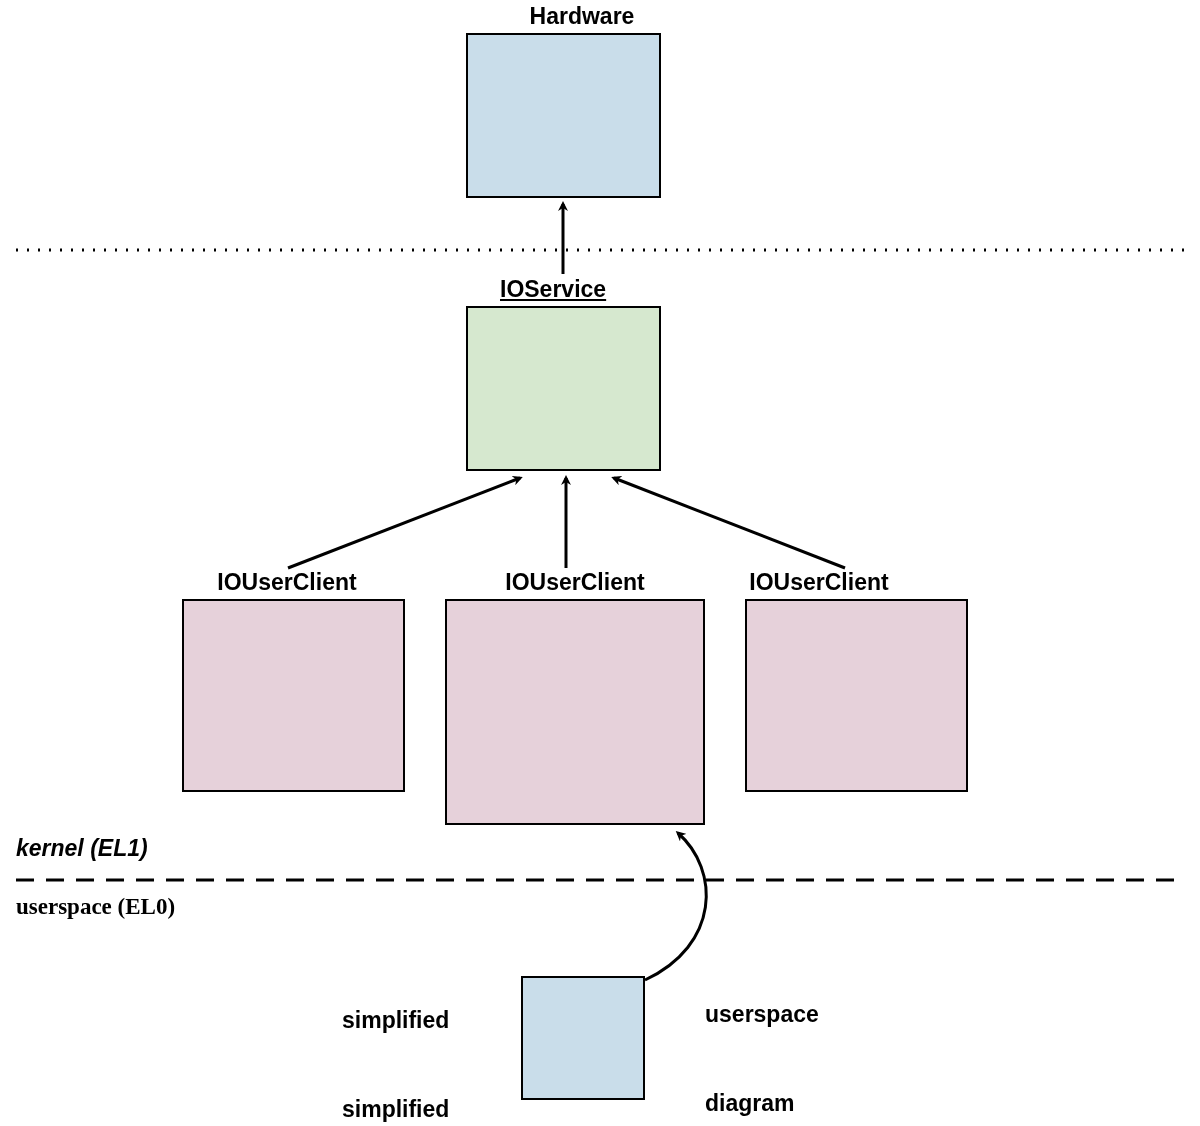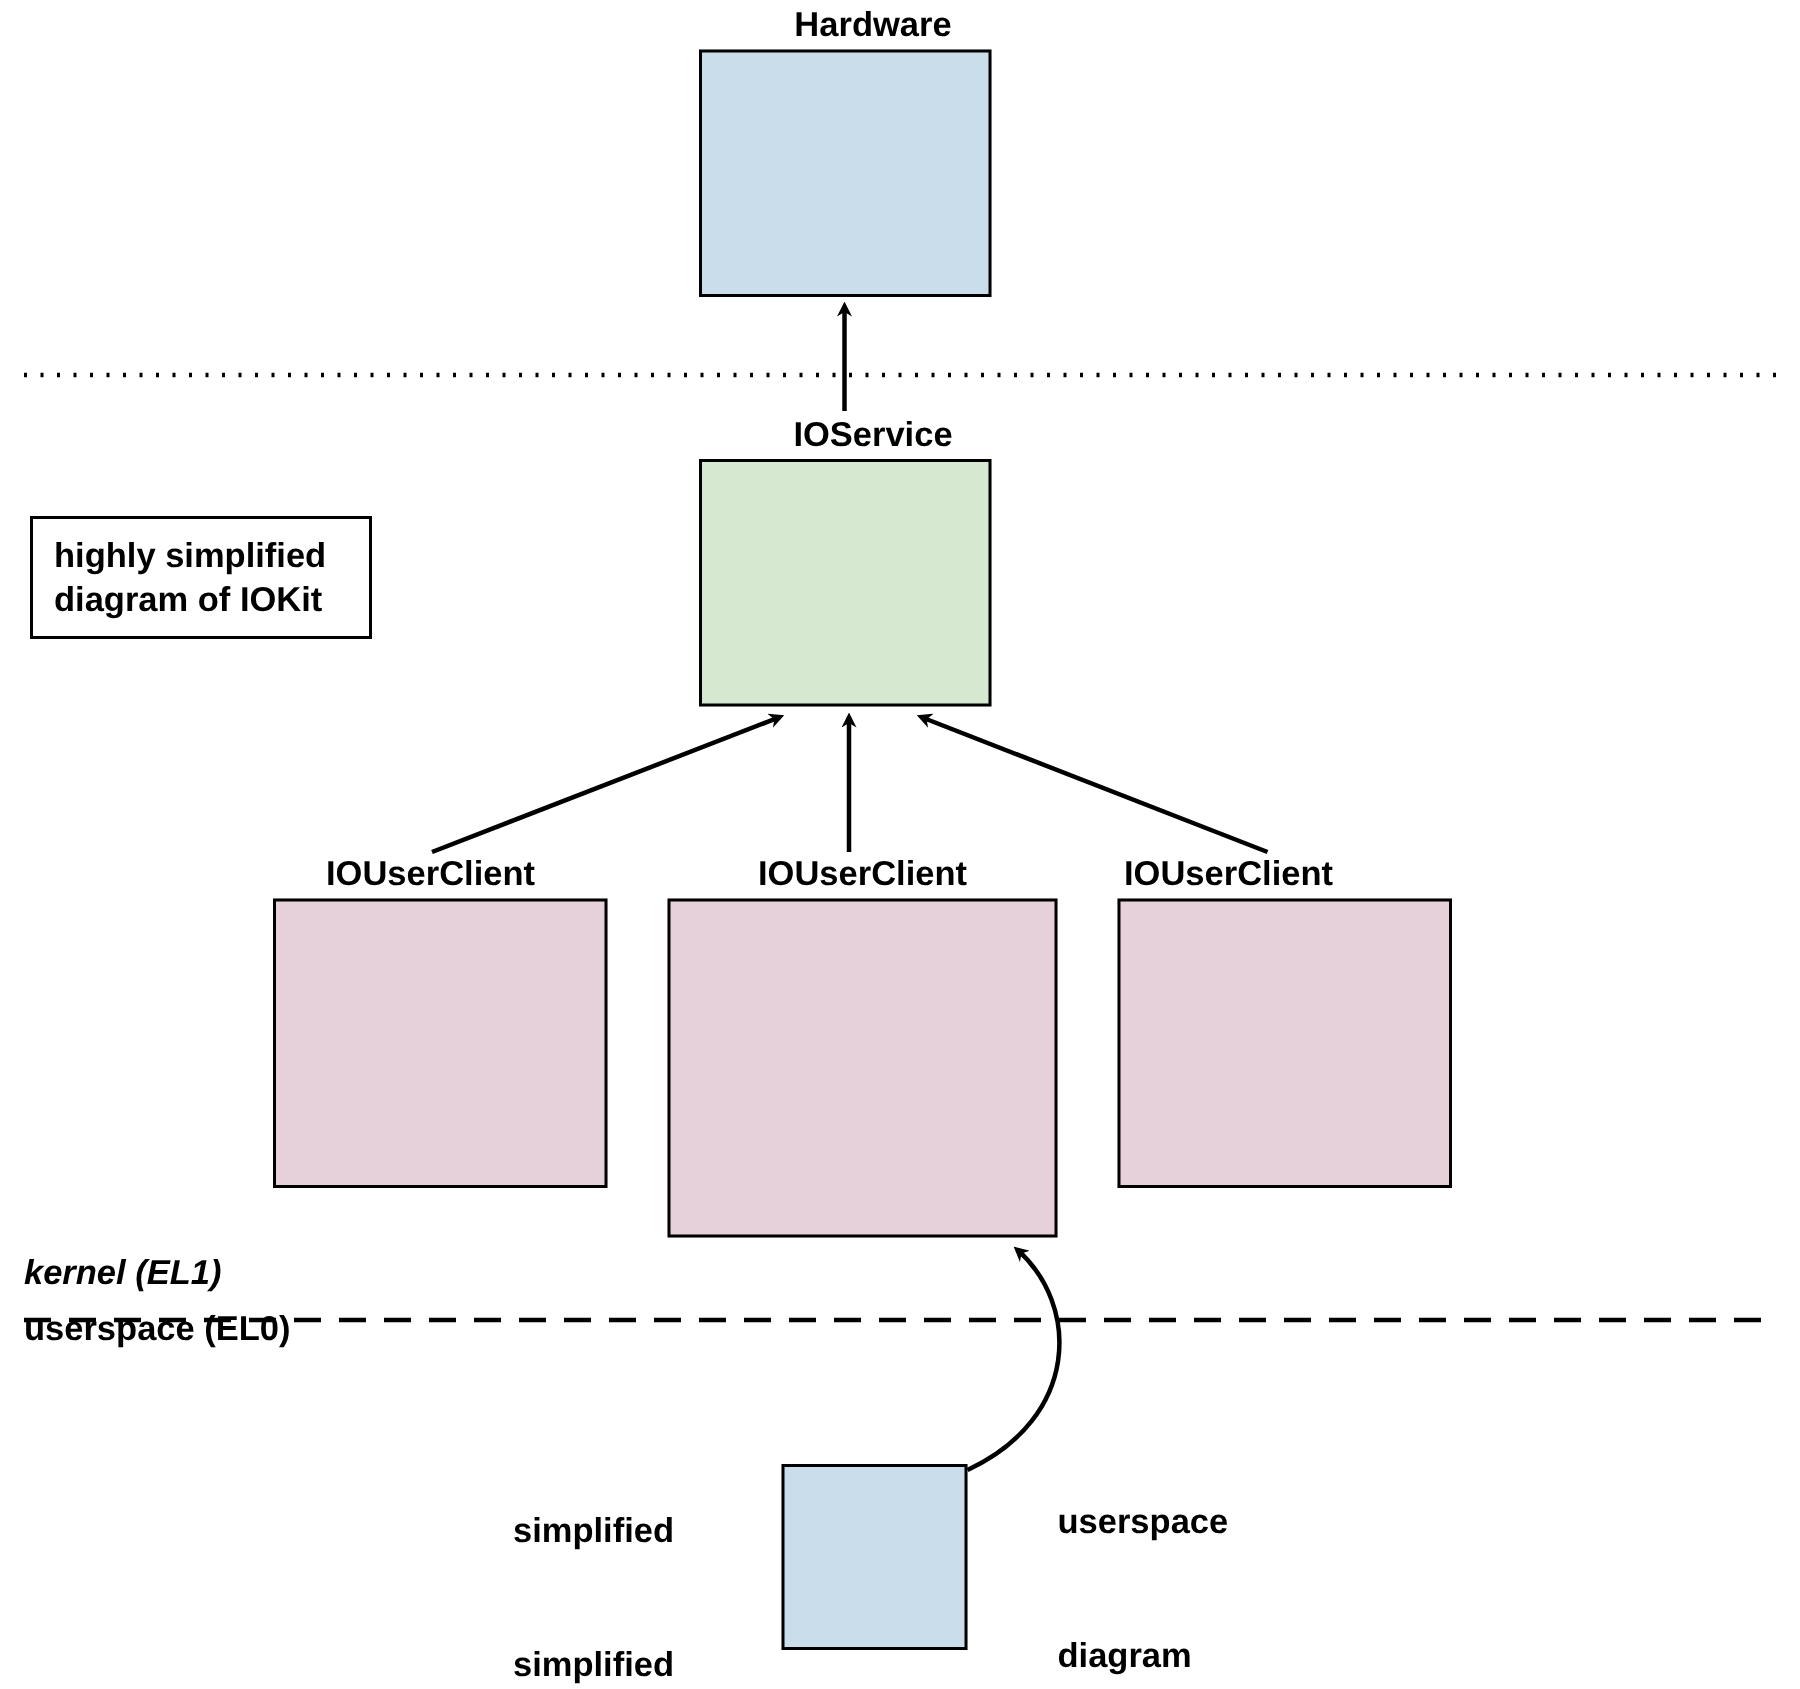--- a/index.html
+++ b/index.html
@@ -50,39 +50,35 @@
 </style>
 </head>
 <body>
 
 <div class="canvas">
 
   <div class="label" style="left:512px; top:3px; width:140px; text-align:center;">Hardware</div>
 
   <div class="box" style="left:466px; top:33px; width:195px; height:165px; background:#c9ddea;"></div>
 
-  <div class="label" style="left:512px; top:276px; width:140px; text-align:center;">IOService</div>
+  <div class="label" style="left:500px; top:276px; width:140px; text-align:left;text-decoration:underline;">IOService</div>
 
   <div class="box" style="left:466px; top:306px; width:195px; height:165px; background:#d6e8cf;"></div>
 
-  <div class="note-box" style="left:20px; top:344px; width:228px;">
-    <div>highly simplified</div>
-    <div>diagram of IOKit</div>
-  </div>
 
   <div class="label" style="left:192px; top:569px; width:190px; text-align:center;">IOUserClient</div>
   <div class="label" style="left:445px; top:569px; width:260px; text-align:center;">IOUserClient</div>
   <div class="label" style="left:724px; top:569px; width:190px; text-align:center;">IOUserClient</div>
 
   <div class="box" style="left:182px; top:599px; width:223px; height:193px; background:#e6d1da;"></div>
   <div class="box" style="left:445px; top:599px; width:260px; height:226px; background:#e6d1da;"></div>
   <div class="box" style="left:745px; top:599px; width:223px; height:193px; background:#e6d1da;"></div>
 
   <div class="label" style="left:16px; top:835px;font-style:italic;">kernel (EL1)</div>
-  <div class="label" style="left:16px; top:872px;">userspace (EL0)</div>
+  <div class="label" style="left:16px; top:894px;font-family:Liberation Serif, serif;">userspace (EL0)</div>
 
   <div class="label" style="left:342px; top:946px; line-height:1.3;">
     <div>simplified</div>
     <div>simplified</div>
     
   </div>
 
   <div class="box" style="left:521px; top:976px; width:124px; height:124px; background:#c9ddea;"></div>
 
   <div class="label" style="left:705px; top:940px; line-height:1.3;">

